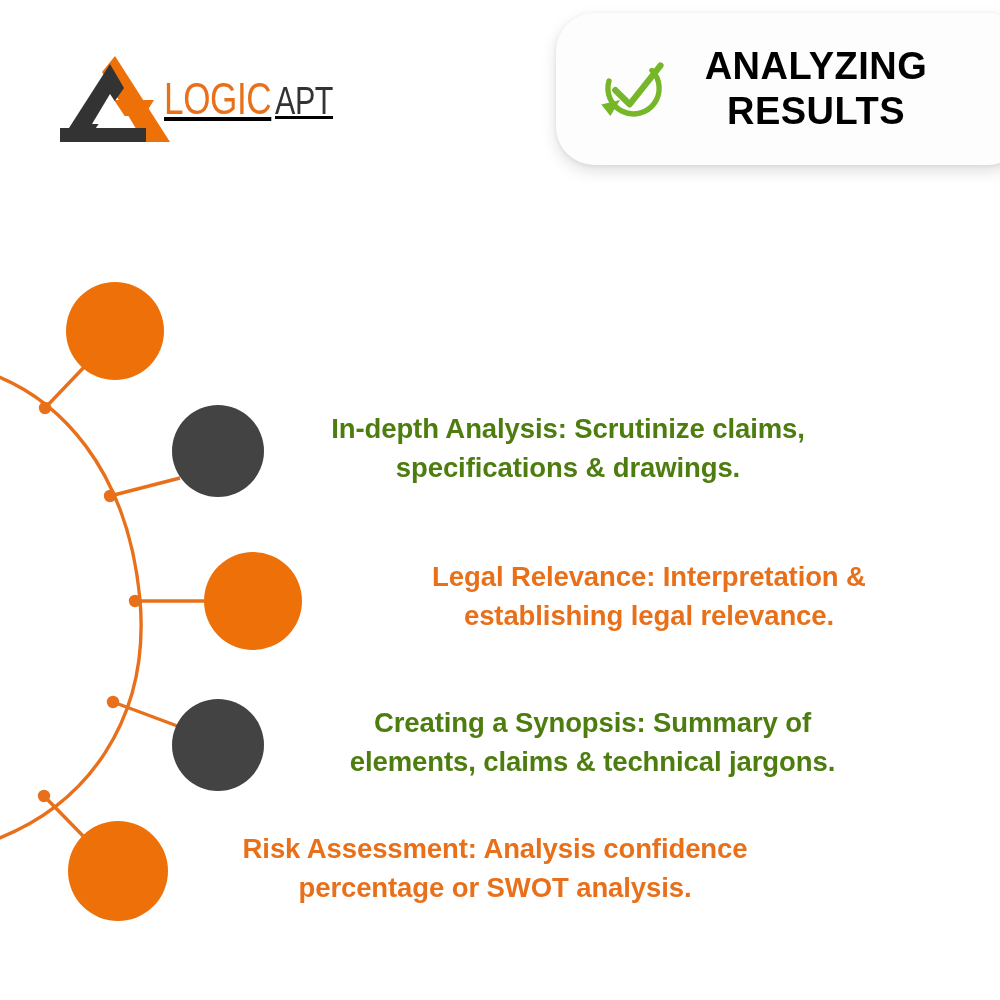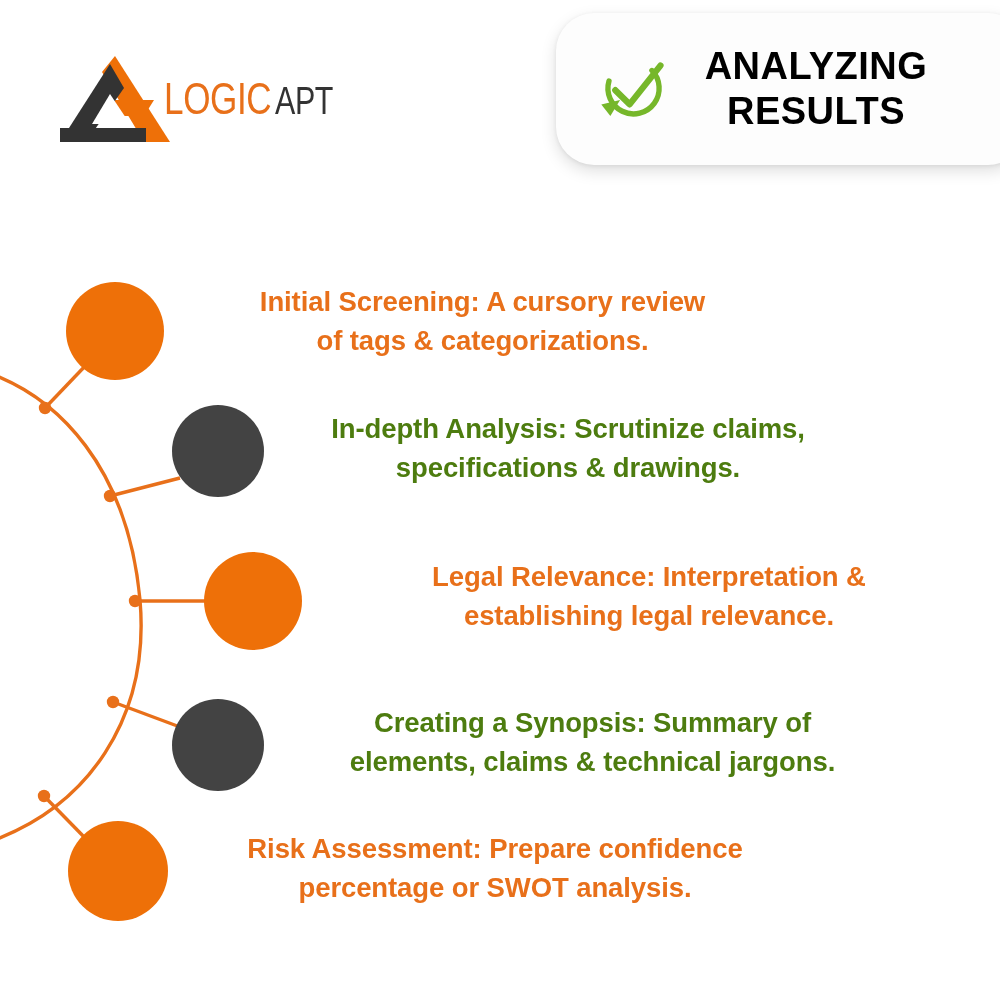--- a/index.html
+++ b/index.html
@@ -32,20 +32,21 @@
   .logo-mark {
     width: 112px;
     height: 96px;
     flex: 0 0 auto;
   }
   .logo-text {
     margin-left: -6px;
     display: flex;
     align-items: baseline;
     letter-spacing: -0.5px;
+    text-decoration: underline;
   }
   .logo-logic {
     font-family: "Liberation Sans Narrow", "Liberation Sans", sans-serif;
     font-size: 45px;
     font-weight: 400;
     color: #e8701a;
     transform: scaleX(0.78);
     transform-origin: left center;
     line-height: 1;
   }
@@ -172,24 +173,22 @@
     <circle cx="113" cy="702" r="6.2" fill="#e8701a"></circle>
     <circle cx="44" cy="796" r="6.2" fill="#e8701a"></circle>
 
     <circle cx="115" cy="331" r="49" fill="#ee7008"></circle>
     <circle cx="218" cy="451" r="46" fill="#434343"></circle>
     <circle cx="253" cy="601" r="49" fill="#ee7008"></circle>
     <circle cx="218" cy="745" r="46" fill="#434343"></circle>
     <circle cx="118" cy="871" r="50" fill="#ee7008"></circle>
   </svg>
 
-  <div class="step-text orange step-1">Initial Screening: A cursory review
-of tags &amp; categorizations.</div>
   <div class="step-text dark   step-2">In-depth Analysis: Scrutinize claims,
 specifications &amp; drawings.</div>
   <div class="step-text orange step-3">Legal Relevance: Interpretation &amp;
 establishing legal relevance.</div>
   <div class="step-text dark   step-4">Creating a Synopsis: Summary of
 elements, claims &amp; technical jargons.</div>
-  <div class="step-text orange step-5">Risk Assessment: Prepare  confidence
+  <div class="step-text orange step-5">Risk Assessment: Analysis  confidence
 percentage or SWOT analysis.</div>
 
 </div>
 
 </body></html>

